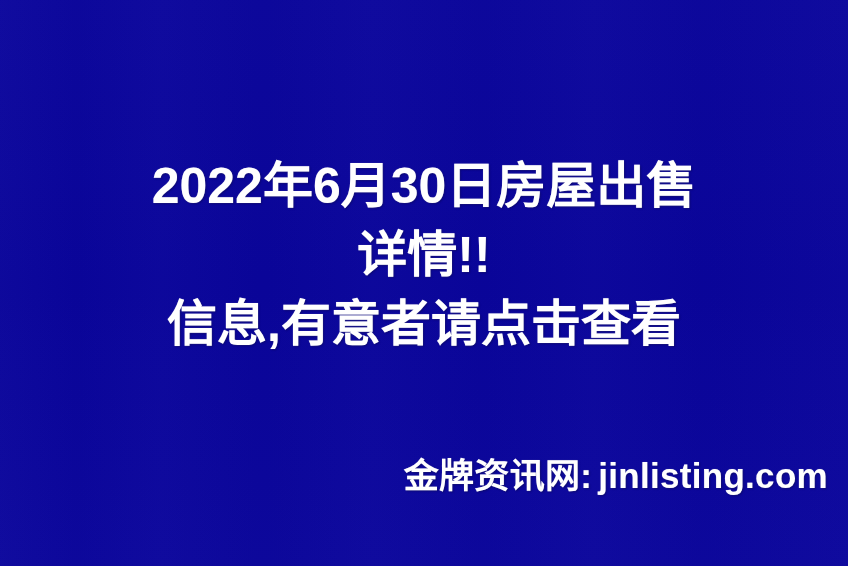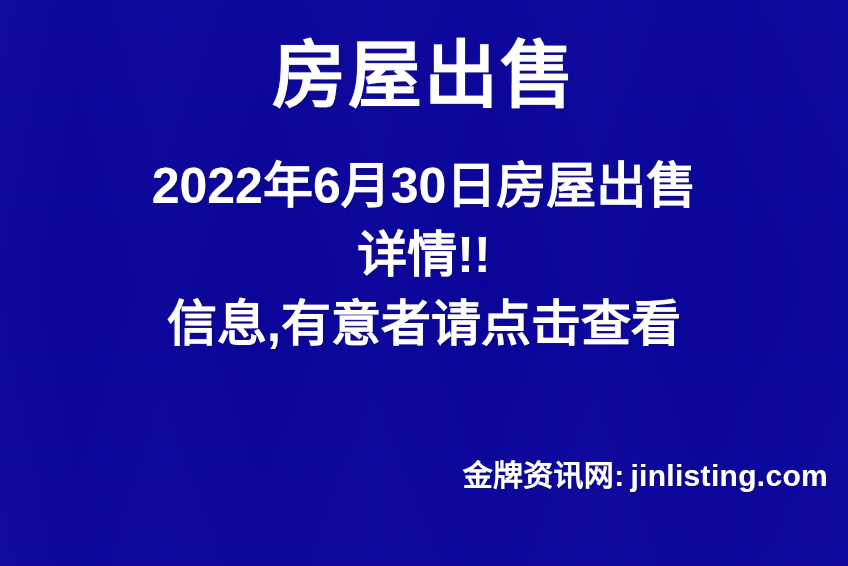--- a/index.html
+++ b/index.html
@@ -76,40 +76,39 @@
     text-shadow:
       0 0 1px rgba(255,255,255,0.45),
       1px 1px 2px rgba(0,0,0,0.28);
   }
 
   .footer {
     position: absolute;
     top: 458px;
     right: 20px;
     color: #ffffff;
-    font-size: 30px;
+    font-size: 35px;
     line-height: 36px;
     font-weight: 700;
     letter-spacing: 0.3px;
     white-space: nowrap;
     text-shadow:
       0 0 1px rgba(255,255,255,0.40),
       1px 1px 2px rgba(0,0,0,0.30);
   }
 
   .footer .site-name { margin-right: 6px; }
 </style>
 </head>
 <body>
 
 <div id="poster">
 
   <div class="bg-noise"></div>
 
-  <div class="headline">房屋出售</div>
 
   <div class="body-block">
     <div class="body-line">2022年6月30日房屋出售</div>
     <div class="body-line">详情!!</div>
     <div class="body-line">信息,有意者请点击查看</div>
   </div>
 
   <div class="footer">
     <span class="site-name">金牌资讯网:</span><span class="site-url">jinlisting.com</span>
   </div>

